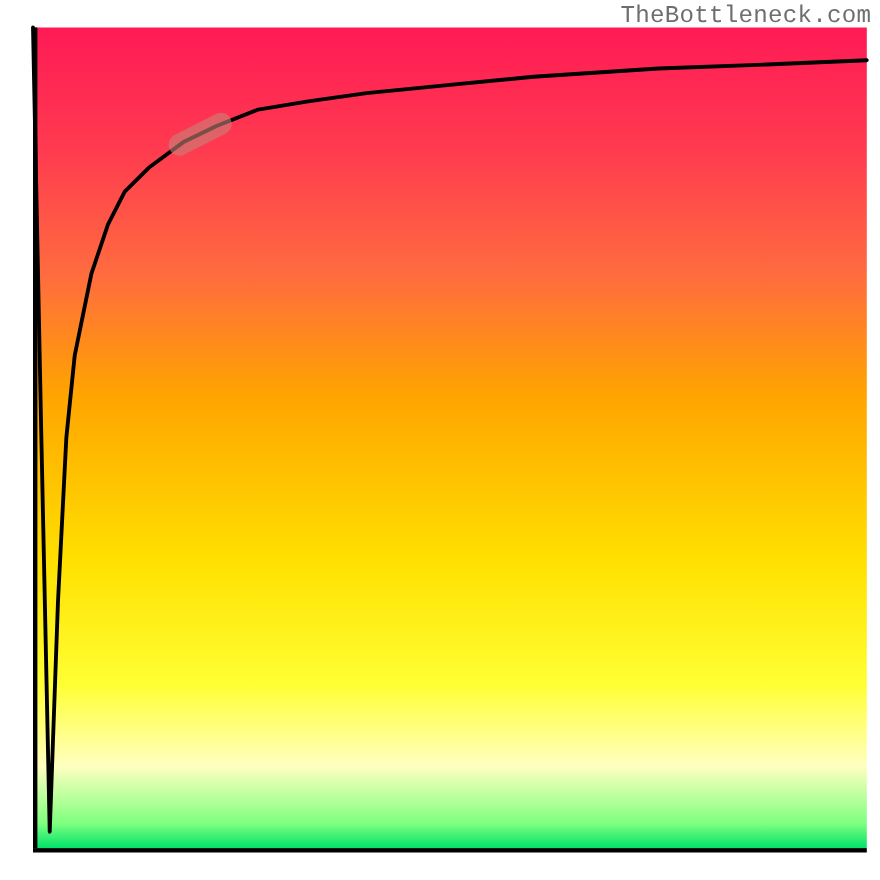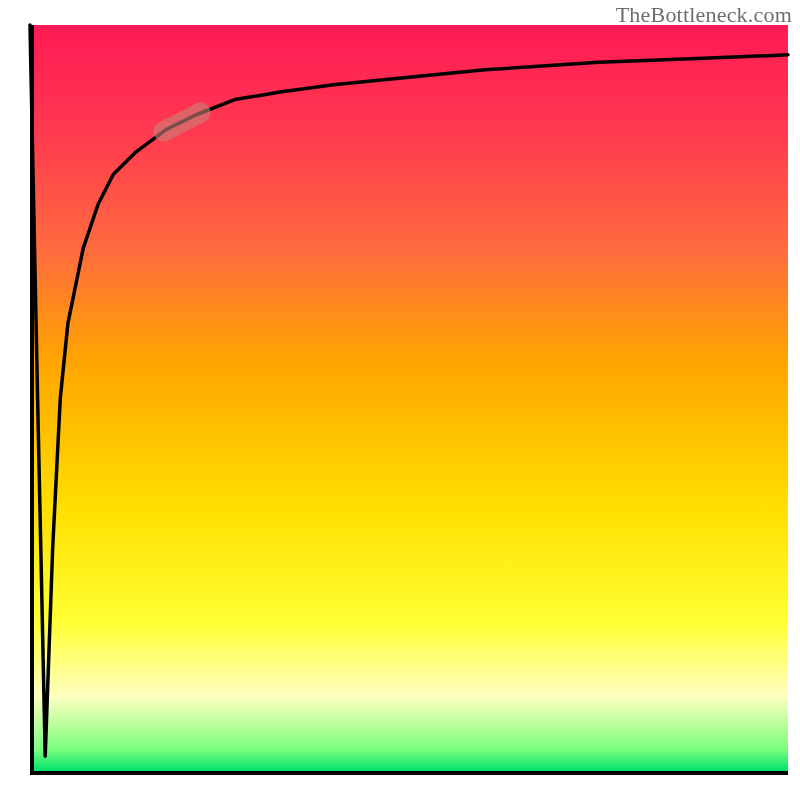--- a/index.html
+++ b/index.html
@@ -34,21 +34,21 @@
       #ff1a55 100%);
     box-sizing: border-box;
   }
   .watermark {
     position: absolute;
     top: 2px;
     right: 8px;
     color: #6e6e6e;
     font-size: 22px;
     letter-spacing: 0.2px;
-    font-family: Liberation Serif, serif;
+    font-family: Liberation Mono, monospace;
   }
   .axis-left {
     position: absolute;
     left: 30px;
     top: 25px;
     width: 0;
     height: 746px;
     border-left: 4px solid #000;
   }
   .axis-bottom {

